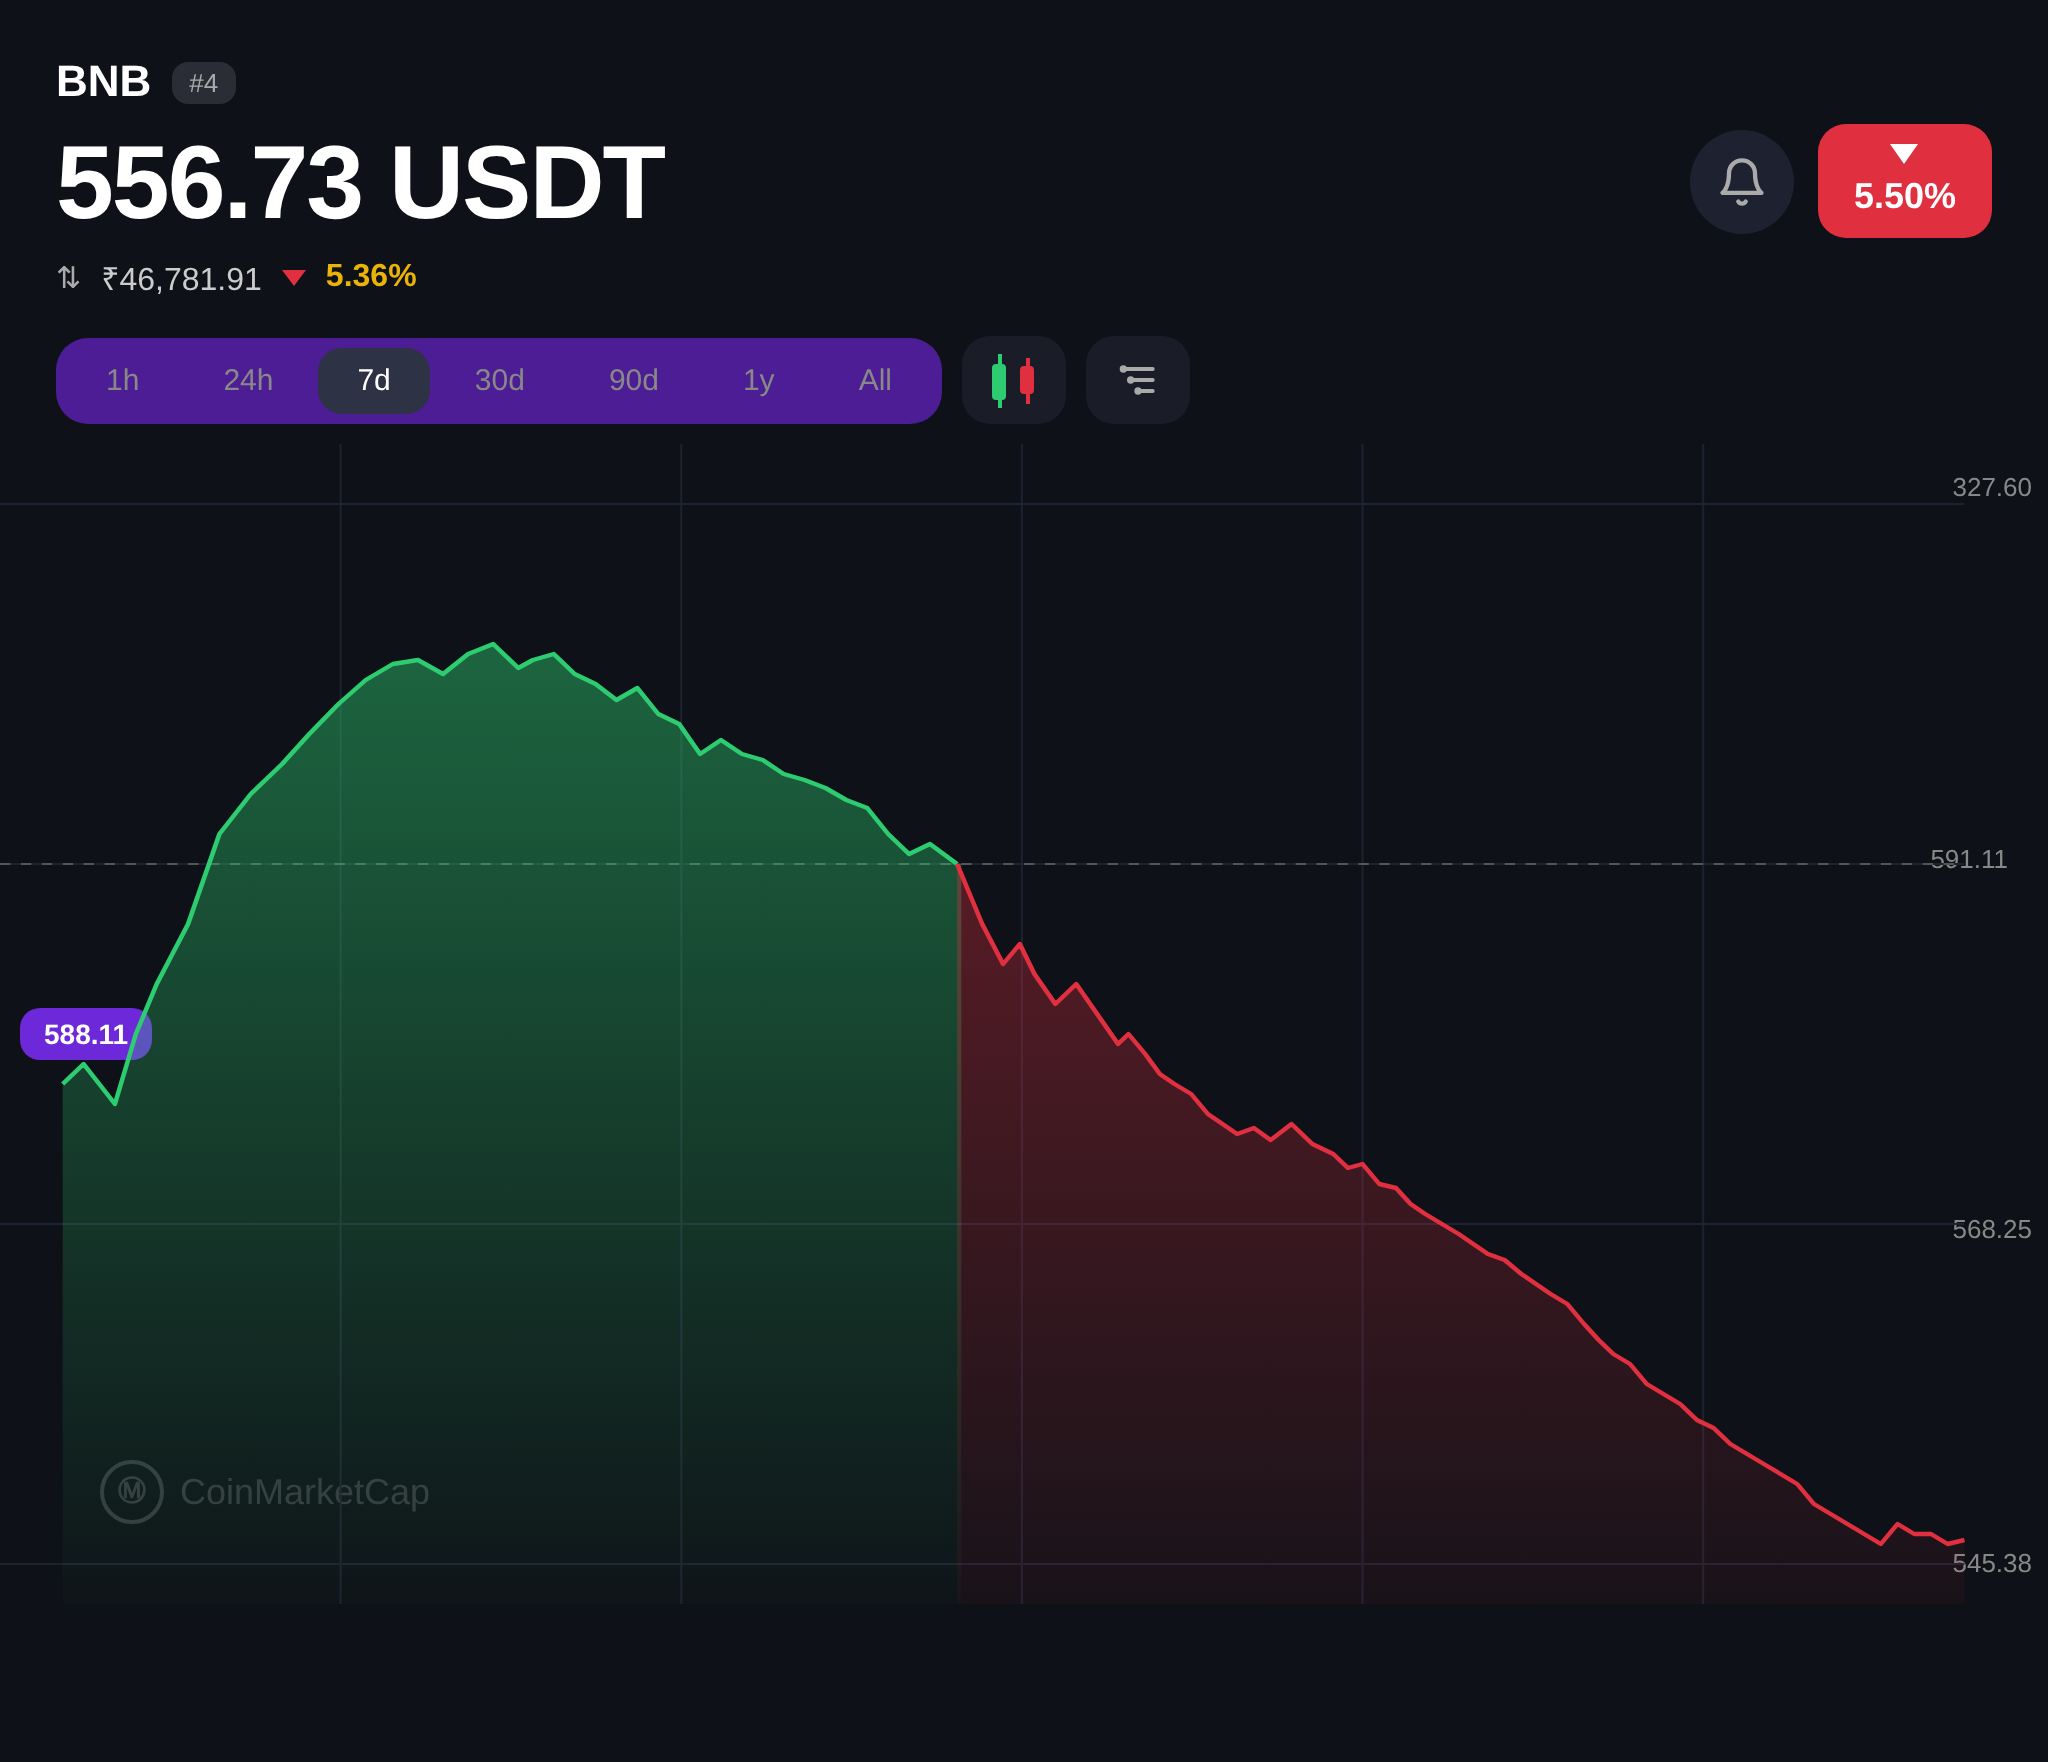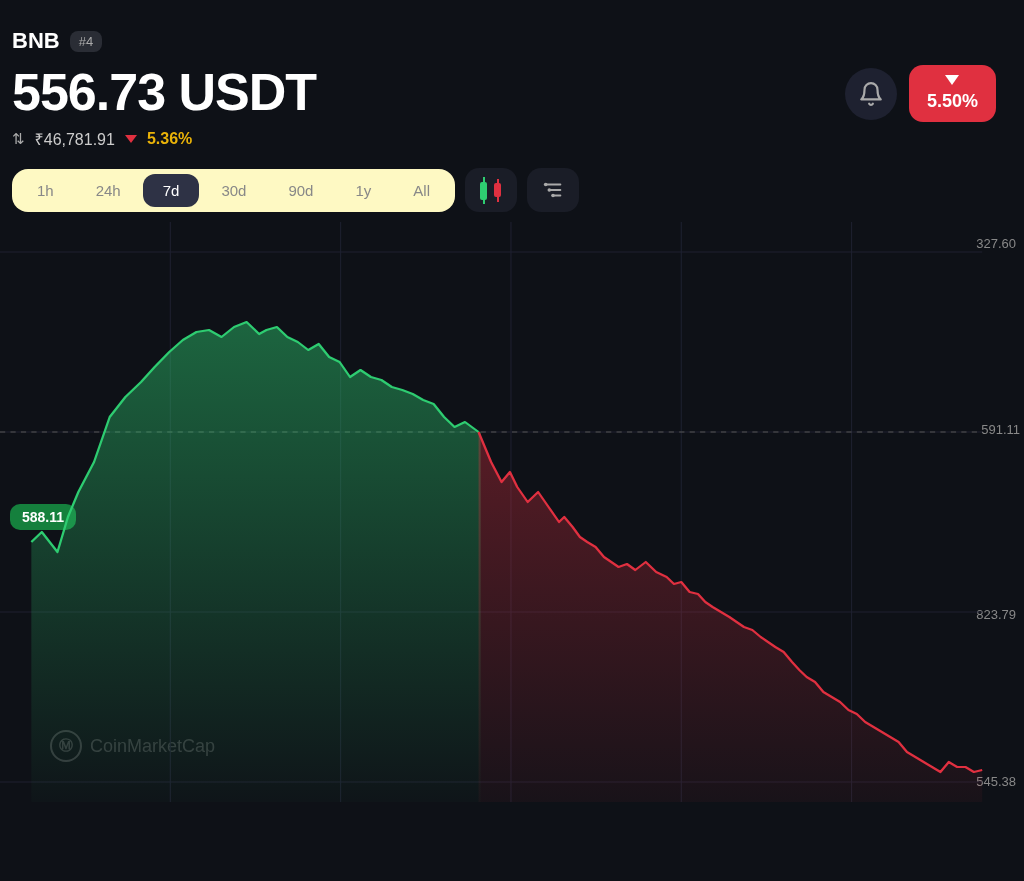--- a/index.html
+++ b/index.html
@@ -5,21 +5,21 @@
     * { margin: 0; padding: 0; box-sizing: border-box; }
     body {
       background: #0e1117;
       font-family: -apple-system, BlinkMacSystemFont, 'Segoe UI', sans-serif;
       color: #fff;
       width: 1024px;
       height: 881px;
       overflow: hidden;
     }
     .container {
-      padding: 28px 28px 0 12px;
+      padding: 28px 28px 0 28px;
     }
     .header-row {
       display: flex;
       align-items: center;
       gap: 10px;
       margin-bottom: 8px;
     }
     .coin-symbol {
       font-size: 22px;
       font-weight: 700;
@@ -27,21 +27,21 @@
     }
     .rank-badge {
       background: #2a2d35;
       color: #aaa;
       font-size: 13px;
       padding: 3px 9px;
       border-radius: 8px;
     }
     .price-row {
       display: flex;
-      align-items: flex-end;
+      align-items: flex-start;
       justify-content: space-between;
       margin-bottom: 6px;
       gap: 14px;
     }
     .price-main {
       font-size: 52px;
       font-weight: 700;
       color: #fff;
       letter-spacing: -1px;
     }
@@ -101,21 +101,21 @@
       color: #eab308;
       font-weight: 600;
     }
     .timeframe-row {
       display: flex;
       align-items: center;
       gap: 10px;
       margin-bottom: 0;
     }
     .timeframe-tabs {
-      background: #fef9c3;
+      background: #4c1d95;
       border-radius: 16px;
       display: flex;
       padding: 5px;
       gap: 2px;
     }
     .tab-btn {
       background: none;
       border: none;
       color: #888;
       font-size: 15px;
@@ -159,21 +159,21 @@
       height: 600px;
       margin-top: 10px;
     }
     .chart-area svg {
       width: 100%;
       height: 100%;
     }
     .price-label-left {
       position: absolute;
       left: 10px;
-      background: #15803d;
+      background: #6d28d9;
       color: #fff;
       font-size: 14px;
       font-weight: 600;
       padding: 5px 12px;
       border-radius: 10px;
     }
     .price-label-right {
       position: absolute;
       right: 0;
       color: #888;
@@ -280,25 +280,25 @@
       </svg>
     </button>
   </div>
 </div>
 
 <div class="chart-area" style="position:relative; margin-left:0; margin-right:0;">
 
   <div class="price-label-right" style="top:14px; right:8px;">
     <span>327.60</span>
   </div>
-  <div class="price-label-right" style="top:200px; right:4px;">
+  <div class="price-label-right" style="top:200px; right:20px;">
     <span>591.11</span>
   </div>
   <div class="price-label-right" style="top:385px; right:8px;">
-    <span>823.79</span>
+    <span>568.25</span>
   </div>
   <div class="price-label-right" style="top:552px; right:8px;">
     <span>545.38</span>
   </div>
 
   <div class="price-label-left" style="top: 282px;">
     <span>588.11</span>
   </div>
 
   <div class="watermark">

